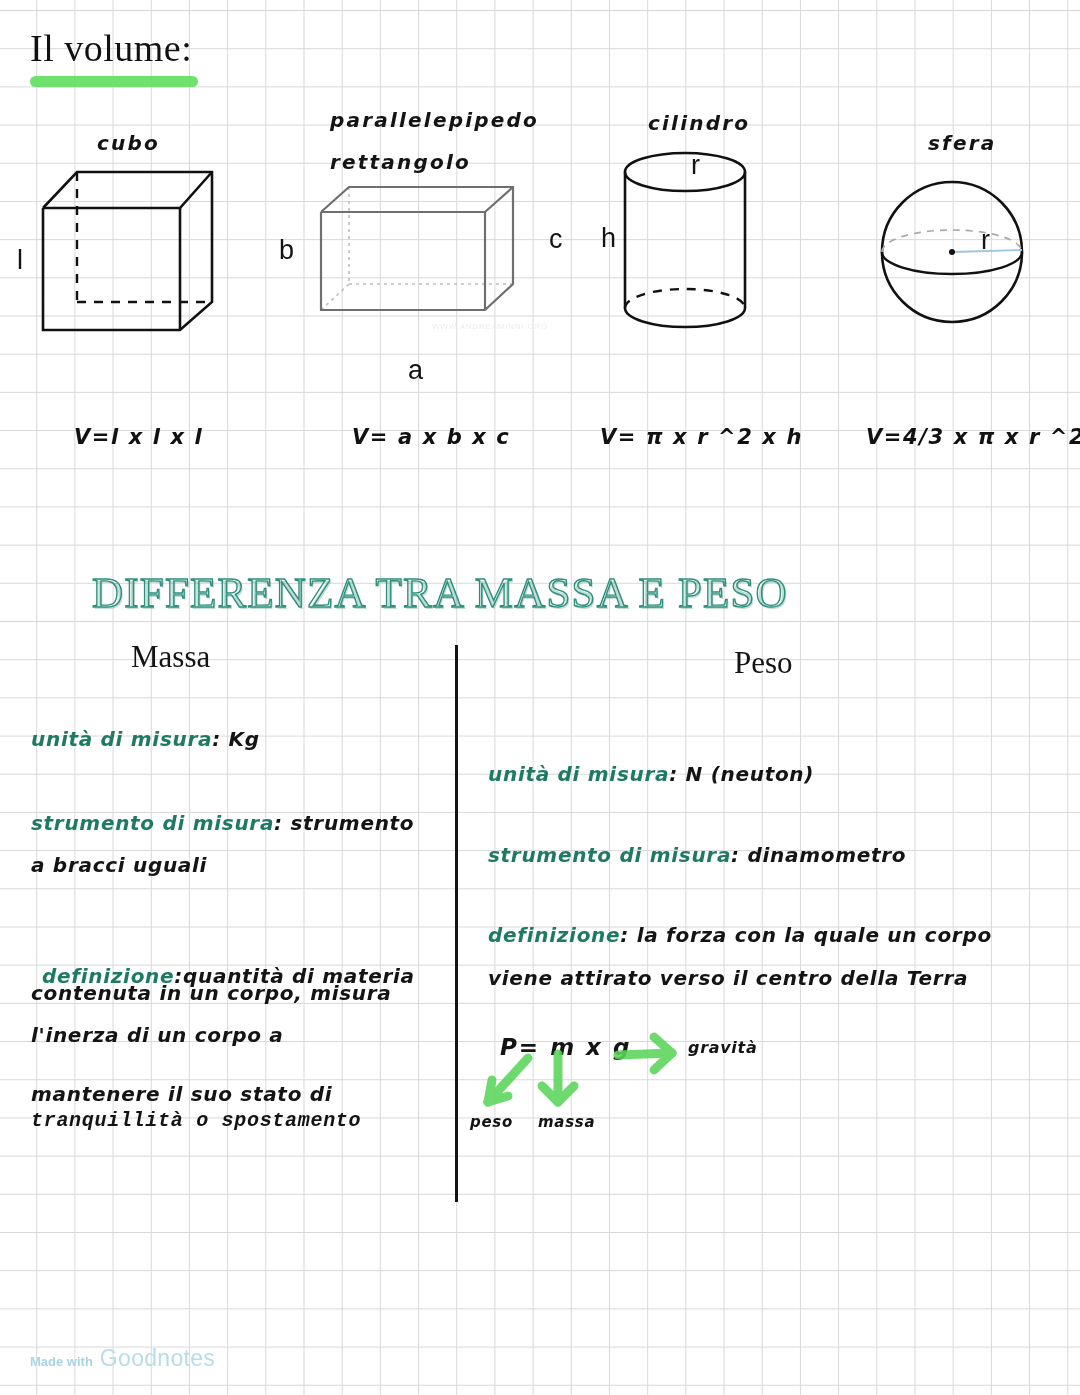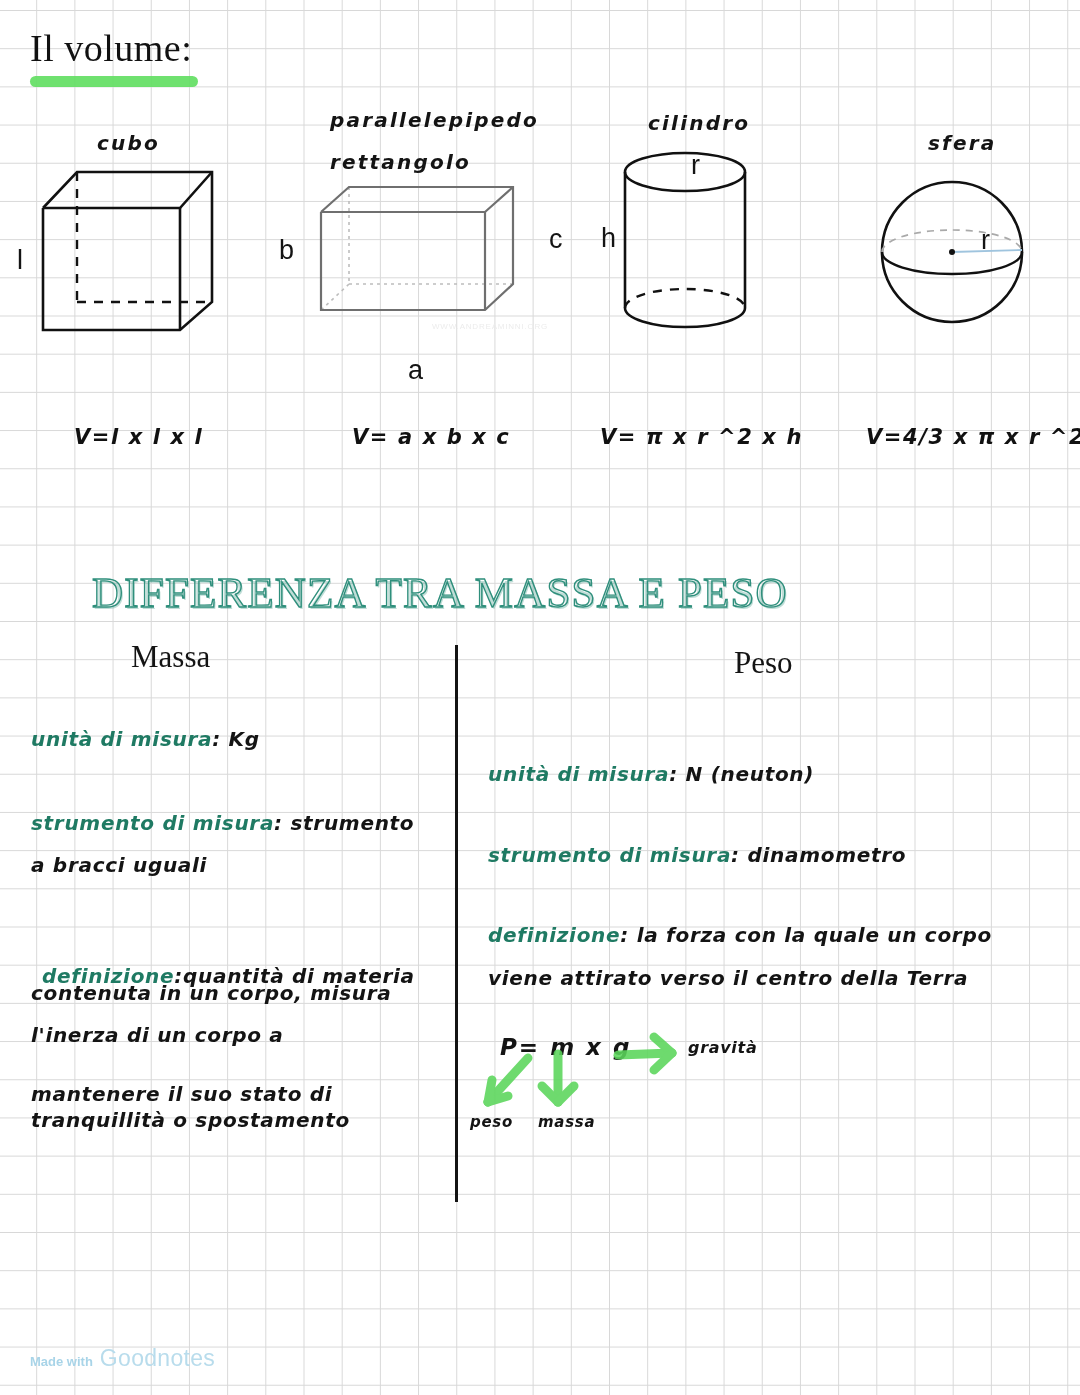--- a/index.html
+++ b/index.html
@@ -291,21 +291,21 @@
     <span class="lbl">strumento di misura</span><span>:</span><span> strumento</span>
   </div>
   <div class="abs text-line" style="left:31px; top:855px;">a bracci uguali</div>
 
   <div class="abs text-line" style="left:42px; top:941px;margin-top:25px;">
     <span class="lbl">definizione</span><span>:</span><span>quantità di materia</span>
   </div>
   <div class="abs text-line" style="left:31px; top:983px;">contenuta in un corpo, misura</div>
   <div class="abs text-line" style="left:31px; top:1025px;">l'inerza di un corpo a</div>
   <div class="abs text-line" style="left:31px; top:1084px;">mantenere il suo stato di</div>
-  <div class="abs text-line" style="left:31px; top:1110px;">tranquillità o spostamento</div>
+  <div class="abs text-line" style="left:31px; top:1110px;font-family:Liberation Mono, monospace;">tranquillità o spostamento</div>
 
   <div class="abs text-line" style="left:488px; top:764px;">
     <span class="lbl">unità di misura</span><span>:</span><span> N (neuton)</span>
   </div>
 
   <div class="abs text-line" style="left:488px; top:845px;">
     <span class="lbl">strumento di misura</span><span>:</span><span> dinamometro</span>
   </div>
 
   <div class="abs text-line" style="left:488px; top:925px;">

